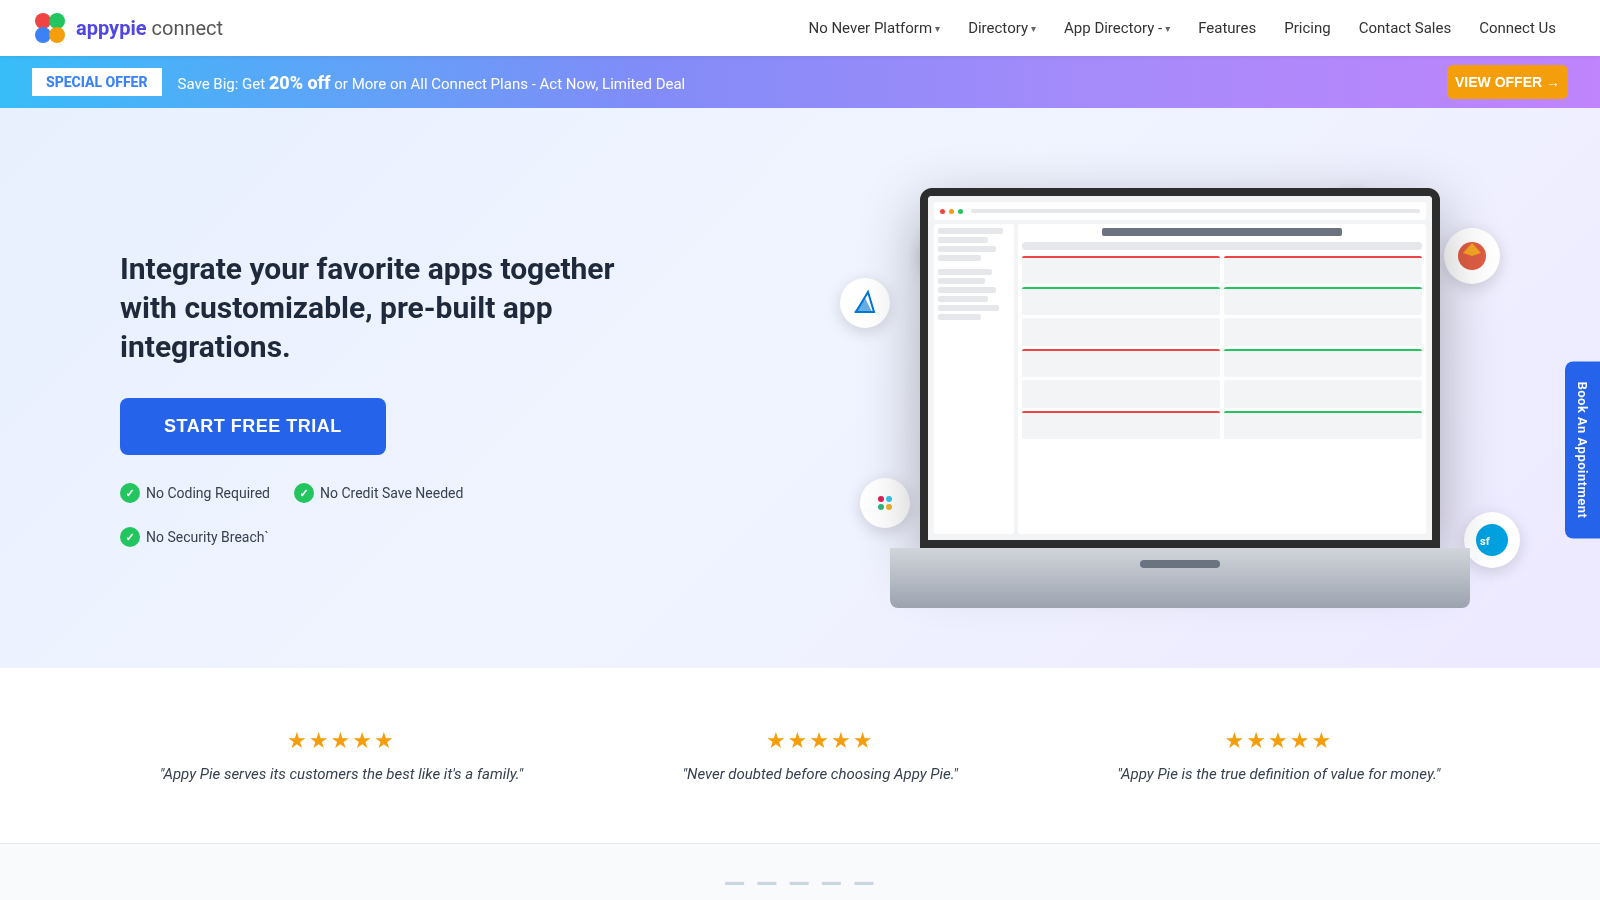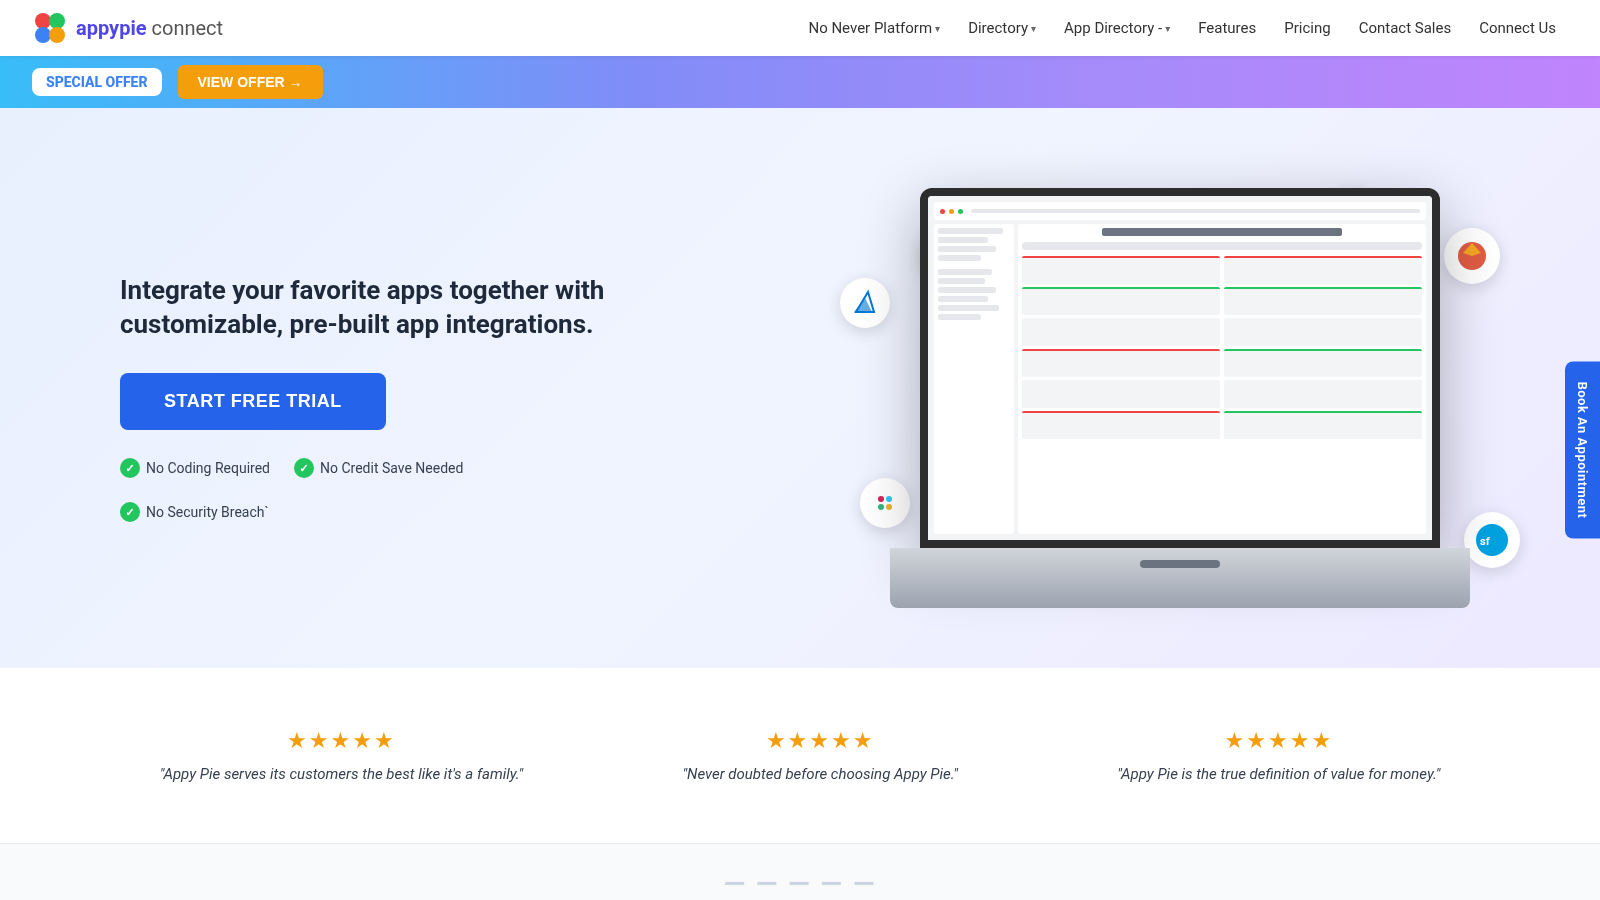--- a/index.html
+++ b/index.html
@@ -91,36 +91,36 @@
       height: 52px;
       padding: 0 32px;
       gap: 0;
     }
     .banner-label {
       background: #fff;
       color: #3b82f6;
       font-weight: 800;
       font-size: 14px;
       padding: 6px 14px;
-      border-radius: 8px;
+      border-radius: 0;
       white-space: nowrap;
       margin-right: 16px;
     }
     .banner-text {
       color: #fff;
       font-size: 15px;
       flex: 1;
     }
     .banner-text strong { font-size: 18px; font-weight: 800; }
     .btn-view-offer {
       background: #f59e0b;
       color: #fff;
       font-weight: 700;
       font-size: 14px;
-      padding: 9px 20px;
+      padding: 9px 8px;
       border: none;
       border-radius: 6px;
       cursor: pointer;
       white-space: nowrap;
       display: flex;
       align-items: center;
       gap: 8px;
     }
 
     
@@ -131,21 +131,21 @@
       padding: 60px 80px 40px 120px;
       background: linear-gradient(135deg, #e8f0fe 0%, #f0f4ff 50%, #ede9ff 100%);
       min-height: 520px;
       position: relative;
       overflow: hidden;
     }
     .hero-left {
       max-width: 500px;
     }
     .hero-title {
-      font-size: 26px;
+      font-size: 30px;
       font-weight: 700;
       color: #1e293b;
       line-height: 1.3;
       margin-bottom: 32px;
     }
     .btn-trial {
       background: #2563eb;
       color: #fff;
       font-size: 18px;
       font-weight: 700;
@@ -423,20 +423,23 @@
     </div>
     <div class="nav-item">
       <span>Connect Us</span>
     </div>
   </div>
 
 </nav>
 
 <div class="banner">
   <div class="banner-label">SPECIAL OFFER</div>
+  <div class="banner-text">
+    <span>Save Big: Get </span><strong>20% off</strong><span> or More on All Connect Plans - Act Now, Limited Deal</span>
+  </div>
   <button class="btn-view-offer">VIEW OFFER →</button>
 </div>
 
 <section class="hero">
   <div class="hero-left">
     <p class="hero-title">Integrate your favorite apps together with customizable, pre-built app integrations.</p>
     <button class="btn-trial">START FREE TRIAL</button>
     <div class="feature-badges">
       <div class="badge">
         <div class="check-icon">✓</div>

